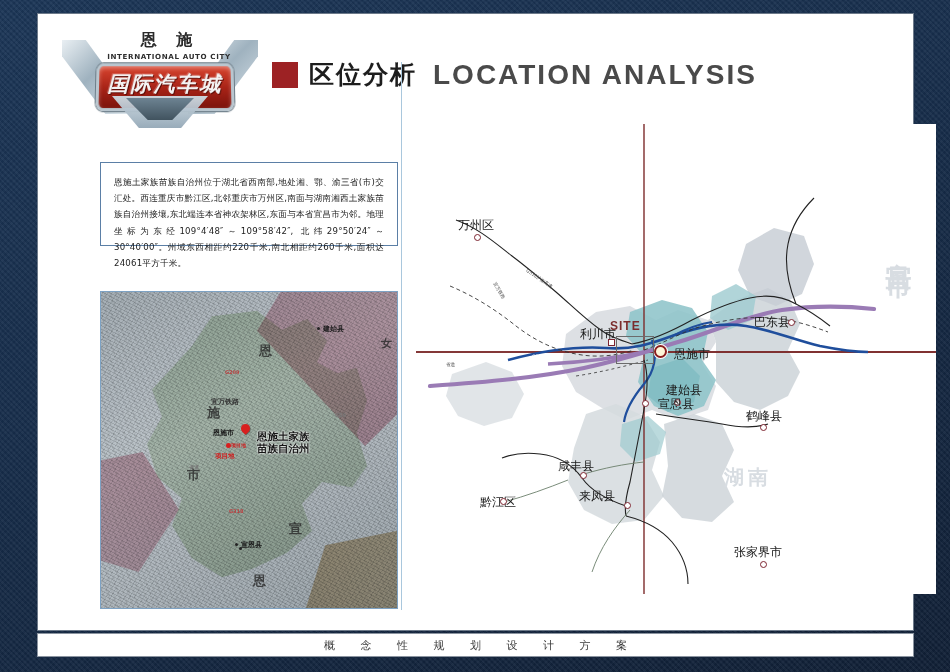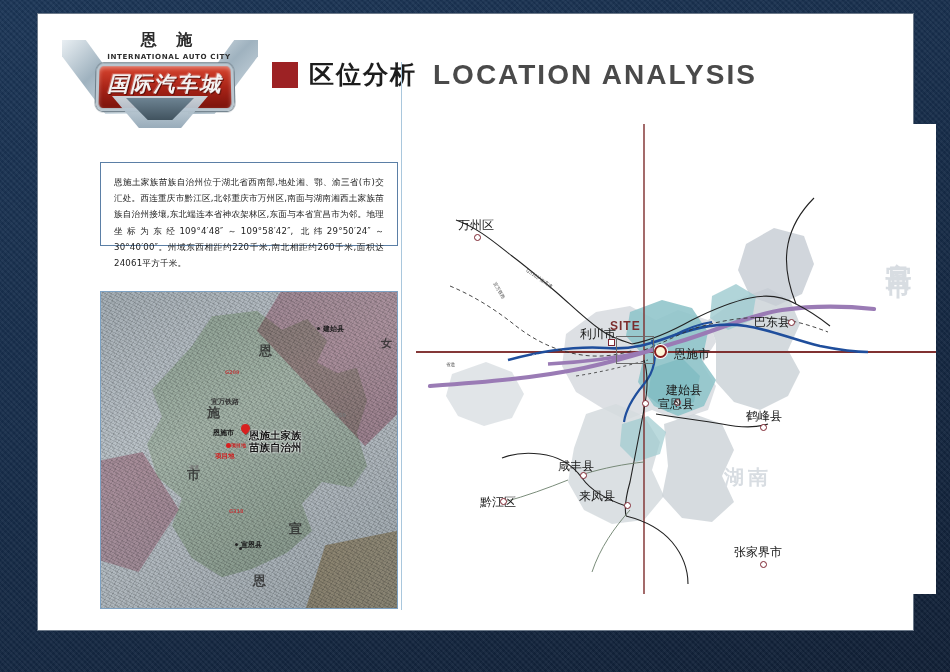--- a/index.html
+++ b/index.html
@@ -149,22 +149,23 @@
   #satmap .big-cn{
     position:absolute;font-size:13px;color:#2b2b2b;font-weight:bold;
     font-family:"DejaVu Sans",sans-serif;opacity:.82;
   }
   #satmap .redlbl{
     position:absolute;font-size:6.5px;color:#cf1f1f;font-weight:bold;
     font-family:"DejaVu Sans",sans-serif;white-space:nowrap;
   }
   #satmap .sitename{
     position:absolute;font-size:10.5px;color:#141414;font-weight:bold;
-    line-height:12px;font-family:Liberation Serif, serif;white-space:nowrap;
+    line-height:12px;font-family:Liberation Sans, sans-serif;white-space:nowrap;
     text-shadow:0 0 2px #fff,0 0 2px #fff;
+    margin-left:8px;
   }
   .pin{
     position:absolute;width:9px;height:9px;background:#d81f1f;border-radius:50% 50% 50% 0;
     transform:rotate(-45deg);box-shadow:0 1px 1px rgba(0,0,0,.4);
   }
   .dot-red{position:absolute;width:5px;height:5px;background:#d81f1f;border-radius:50%;}
   .dot-sm{position:absolute;width:3px;height:3px;background:#222;border-radius:50%;}
   
   #regionmap{
     position:absolute;left:378px;top:110px;width:520px;height:470px;
@@ -370,13 +371,16 @@
       <div class="roadlbl" style="left:108px;top:152px;transform:rotate(34deg);">G318沪渝高速</div>
       <div class="roadlbl" style="left:74px;top:164px;transform:rotate(60deg);">宜万铁路</div>
       <div class="roadlbl" style="left:116px;top:230px;color:#fff;">G50沪渝高速</div>
       <div class="roadlbl" style="left:30px;top:238px;">省道</div>
 
       <div id="site-box" style="left:200px;top:212px;width:36px;height:26px;"></div>
       <div id="site-label" style="left:194px;top:195px;">SITE</div>
     </div>
   </div>
 
+  <div id="footer-strip">
+    <div id="footer-text">概 念 性 规 划 设 计 方 案</div>
+  </div>
 </div>
 
 </body></html>

